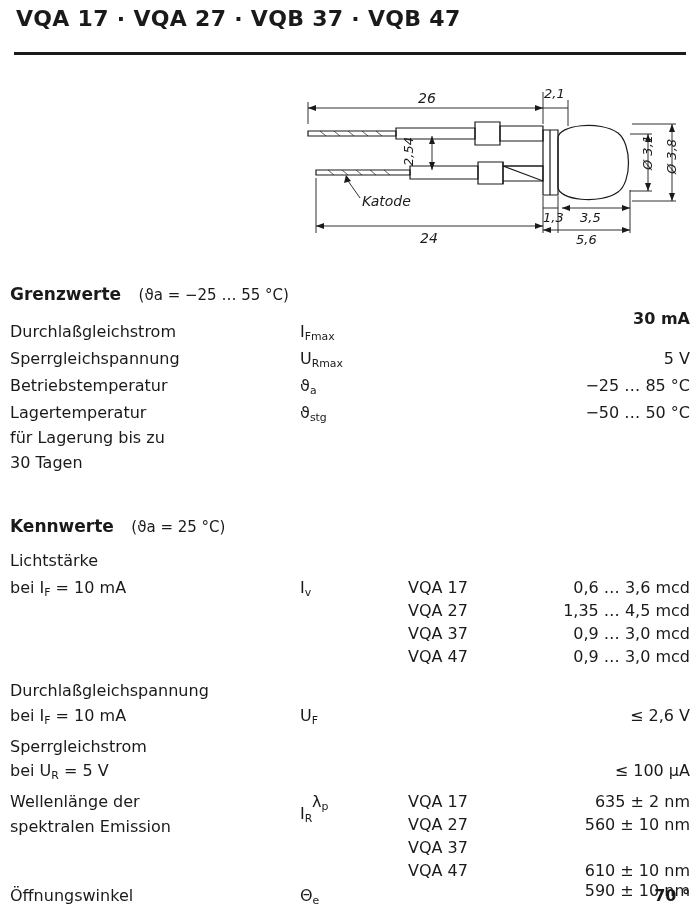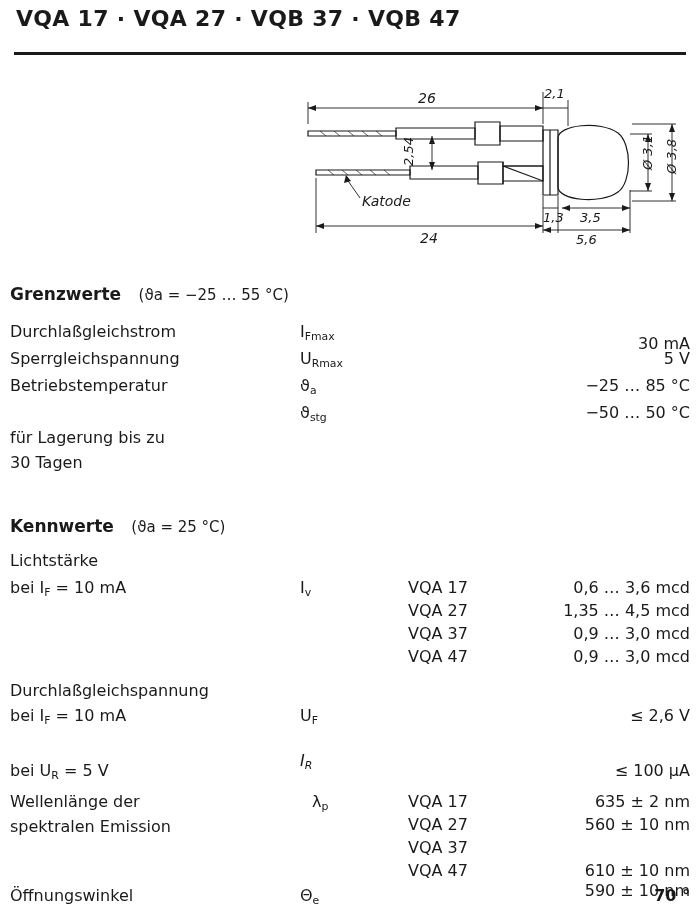--- a/index.html
+++ b/index.html
@@ -213,30 +213,31 @@
     </svg>
   </div>
 
   <div class="section-head" style="top:284px; left:10px;">
     <span class="bold">Grenzwerte</span>
     <span class="cond" style="margin-left:12px;">(ϑa = −25 … 55 °C)</span>
   </div>
 
   <div class="row col-name" style="top:322px;">Durchlaßgleichstrom</div>
   <div class="row col-sym" style="top:322px;">I<sub>Fmax</sub></div>
-  <div class="val-right" style="top:334px;">30 mA</div>
+  <div class="val-right" style="top:309px;font-weight:bold;">30 mA</div>
 
   <div class="row col-name" style="top:349px;">Sperrgleichspannung</div>
   <div class="row col-sym" style="top:349px;">U<sub>Rmax</sub></div>
   <div class="val-right" style="top:349px;">5 V</div>
 
   <div class="row col-name" style="top:376px;">Betriebstemperatur</div>
   <div class="row col-sym" style="top:376px;">ϑ<sub>a</sub></div>
   <div class="val-right" style="top:376px;">−25 … 85 °C</div>
 
+  <div class="row col-name" style="top:403px;">Lagertemperatur</div>
   <div class="row col-sym" style="top:403px;">ϑ<sub>stg</sub></div>
   <div class="val-right" style="top:403px;">−50 … 50 °C</div>
 
   <div class="grenz-note" style="top:428px;">für Lagerung bis zu</div>
   <div class="grenz-note" style="top:453px;">30 Tagen</div>
 
   <div class="section-head" style="top:516px; left:10px;">
     <span class="bold">Kennwerte</span>
     <span class="cond" style="margin-left:12px;">(ϑa = 25 °C)</span>
   </div>
@@ -251,22 +252,23 @@
   <div class="row col-type" style="top:624px;">VQA 37</div>
   <div class="val-right" style="top:624px;">0,9 … 3,0 mcd</div>
   <div class="row col-type" style="top:647px;">VQA 47</div>
   <div class="val-right" style="top:647px;">0,9 … 3,0 mcd</div>
 
   <div class="row col-name" style="top:681px;">Durchlaßgleichspannung</div>
   <div class="row col-name" style="top:706px;">bei I<sub>F</sub> = 10 mA</div>
   <div class="row col-sym" style="top:706px;">U<sub>F</sub></div>
   <div class="val-right" style="top:706px;">≤ 2,6 V</div>
 
+  <div class="row col-name" style="top:737px;">Sperrgleichstrom</div>
   <div class="row col-name" style="top:761px;">bei U<sub>R</sub> = 5 V</div>
-  <div class="row col-sym" style="top:751px;font-style:italic;">I<sub>R</sub></div>
+  <div class="row col-sym" style="top:804px;">I<sub>R</sub></div>
   <div class="val-right" style="top:761px;">≤ 100 µA</div>
 
   <div class="row col-name" style="top:792px;">Wellenlänge der</div>
   <div class="row col-name" style="top:817px;">spektralen Emission</div>
   <div class="row col-sym" style="top:792px;margin-left:12px;">λ<sub>p</sub></div>
   <div class="row col-type" style="top:792px;">VQA 17</div>
   <div class="val-right" style="top:792px;">635 ± 2 nm</div>
   <div class="row col-type" style="top:815px;">VQA 27</div>
   <div class="val-right" style="top:815px;text-align:center;">560 ± 10 nm</div>
   <div class="row col-type" style="top:838px;">VQA 37</div>

